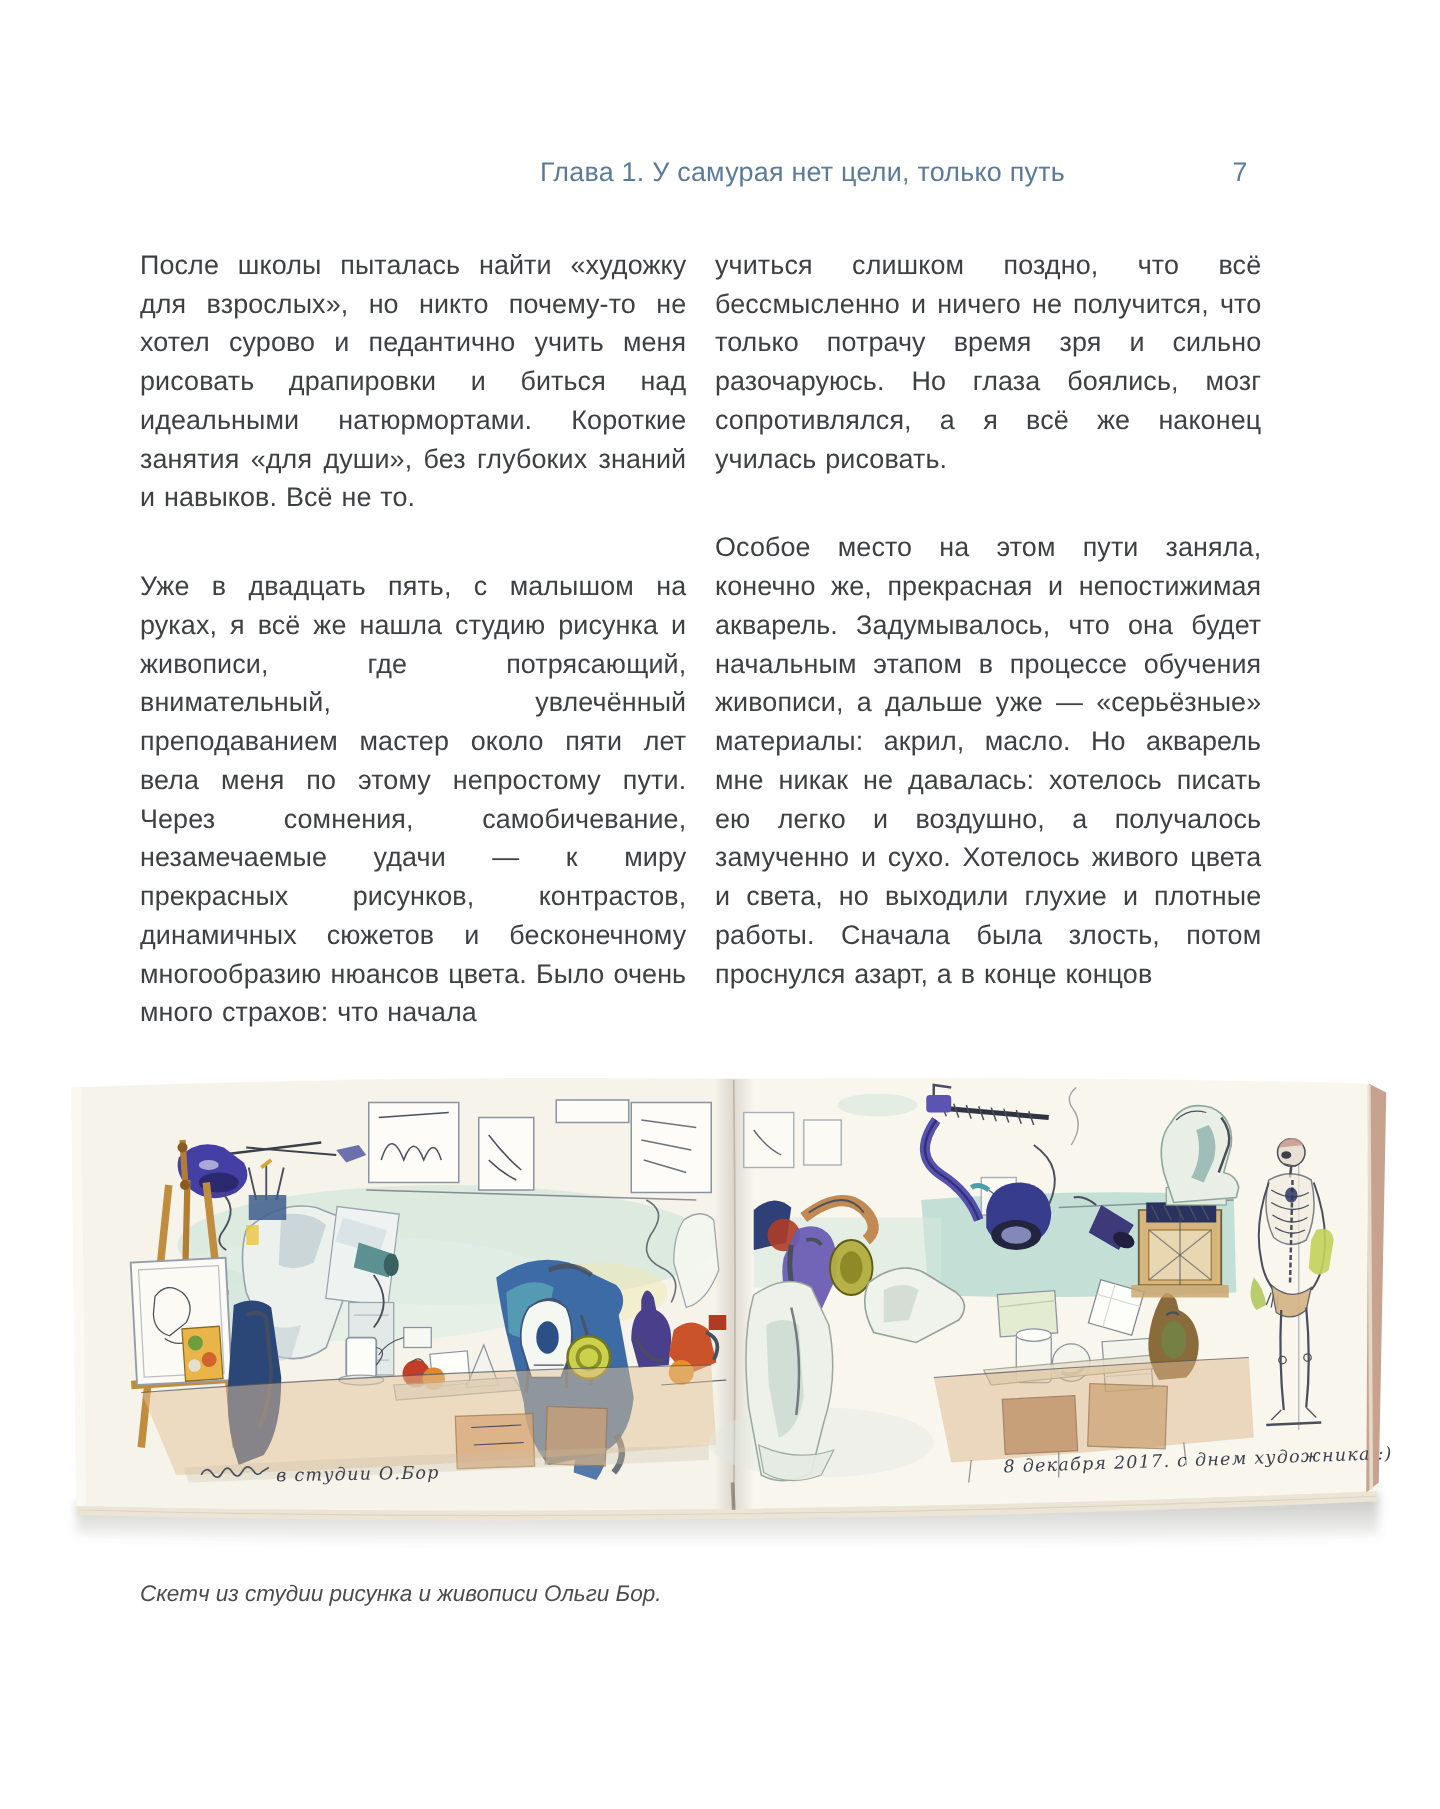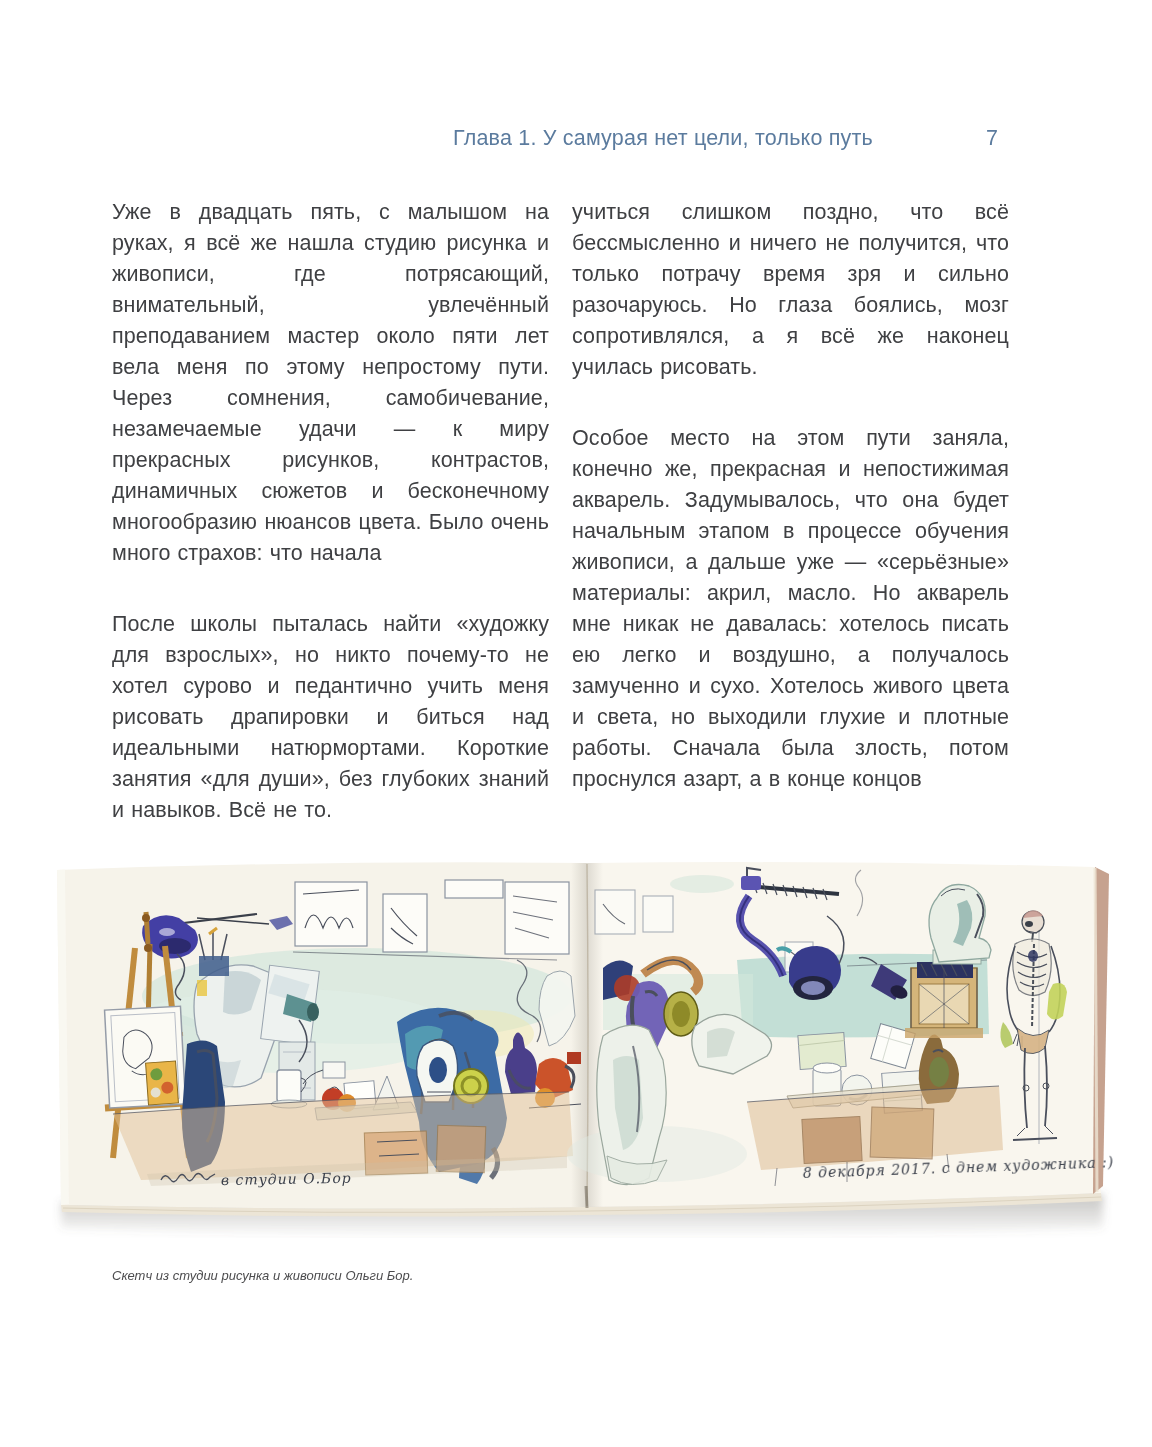--- a/index.html
+++ b/index.html
@@ -1,58 +1,58 @@
 <!DOCTYPE html>
 <html lang="ru"><head>
 <meta charset="utf-8">
 <style>
   html,body{margin:0;padding:0;}
   body{
     width:1152px;height:1447px;position:relative;background:#ffffff;
     font-family:"Liberation Sans", sans-serif;overflow:hidden;
   }
   .running-head{
-    position:absolute;top:126px;left:453px;
+    position:absolute;top:126px;left:432px;
     font-size:21.5px;color:#5b7b9e;letter-spacing:.2px;white-space:nowrap;
   }
   .folio{
     position:absolute;top:126px;left:986px;
     font-size:21.5px;color:#5b7b9e;
   }
   .col{
     position:absolute;top:197px;width:437px;
     font-size:21.5px;line-height:31px;color:#3f4043;
     text-align:justify;word-spacing:1px;letter-spacing:.1px;
   }
   .col p{margin:0 0 40px 0;}
   .col-left{left:112px;}
   .col-right{left:572px;}
   .figure{position:absolute;left:47px;top:856px;width:1080px;height:382px;}
   .figure svg{display:block;width:1080px;height:382px;}
   .caption{
     position:absolute;left:112px;top:1260px;width:900px;
-    font-size:13px;line-height:31px;font-style:italic;color:#4c4c4e;
+    font-size:18px;line-height:31px;font-style:italic;color:#4c4c4e;
   }
   .hand{
     font-family:"DejaVu Serif", serif;font-style:italic;
     font-size:14px;fill:#3b404b;letter-spacing:1px;
   }
   .ink{stroke:#4a4f5c;fill:none;}
 </style>
 </head>
 <body>
 
 <div>
 
   <div class="running-head">Глава 1. У самурая нет цели, только путь</div>
   <div class="folio">7</div>
 
   <div class="col col-left">
+    <p>После школы пыталась найти «художку для взрослых», но никто почему-то не хотел сурово и педантично учить меня рисовать драпировки и биться над идеальными натюрмортами. Короткие занятия «для души», без глубоких знаний и навыков. Всё не то.</p>
     <p>Уже в двадцать пять, с малышом на руках, я всё же нашла студию рисунка и живописи, где потрясающий, внимательный, увлечённый преподаванием мастер около пяти лет вела меня по этому непростому пути. Через сомнения, самобичевание, незамечаемые удачи — к миру прекрасных рисунков, контрастов, динамичных сюжетов и бесконечному многообразию нюансов цвета. Было очень много страхов: что начала</p>
-    <p>После школы пыталась найти «художку для взрослых», но никто почему-то не хотел сурово и педантично учить меня рисовать драпировки и биться над идеальными натюрмортами. Короткие занятия «для души», без глубоких знаний и навыков. Всё не то.</p>
   </div>
 
   <div class="col col-right">
     <p>учиться слишком поздно, что всё бессмысленно и ничего не получится, что только потрачу время зря и сильно разочаруюсь. Но глаза боялись, мозг сопротивлялся, а я всё же наконец училась рисовать.</p>
     <p>Особое место на этом пути заняла, конечно же, прекрасная и непостижимая акварель. Задумывалось, что она будет начальным этапом в процессе обучения живописи, а дальше уже — «серьёзные» материалы: акрил, масло. Но акварель мне никак не давалась: хотелось писать ею легко и воздушно, а получалось замученно и сухо. Хотелось живого цвета и света, но выходили глухие и плотные работы. Сначала была злость, потом проснулся азарт, а в конце концов</p>
   </div>
 
   <div class="figure">
     <svg viewBox="0 0 1080 382" xmlns="http://www.w3.org/2000/svg">
       <defs>

